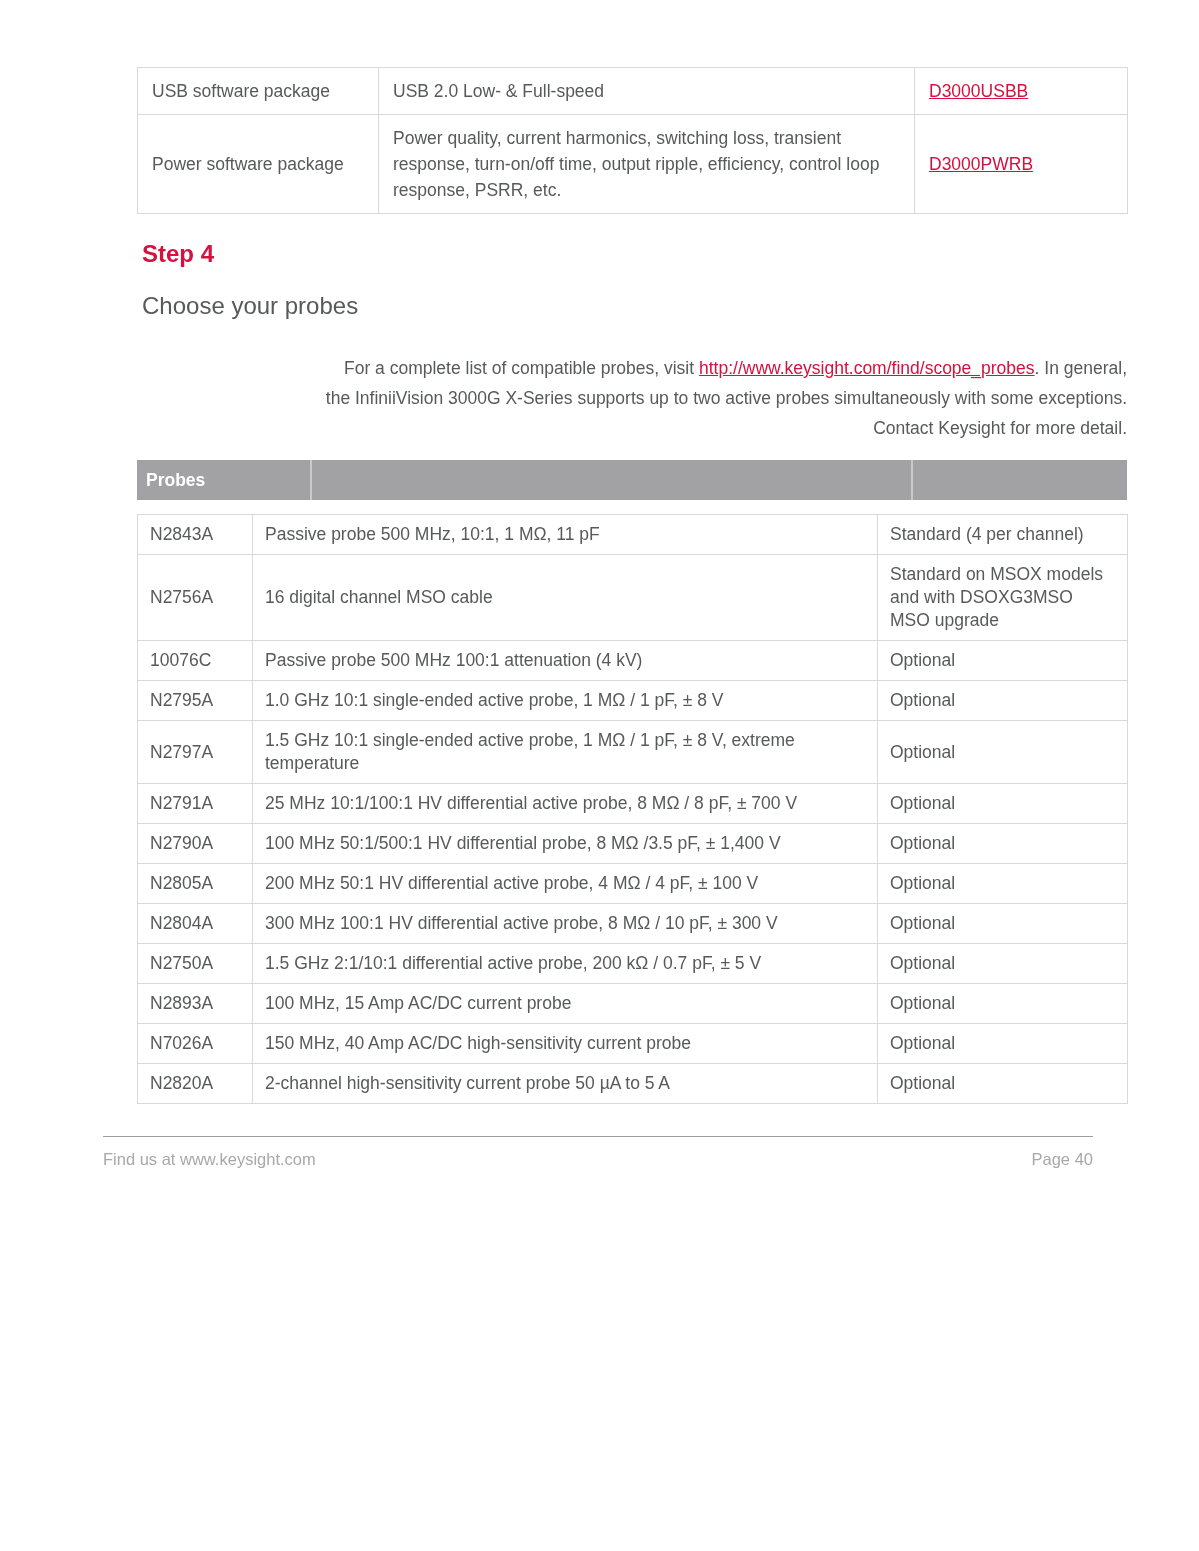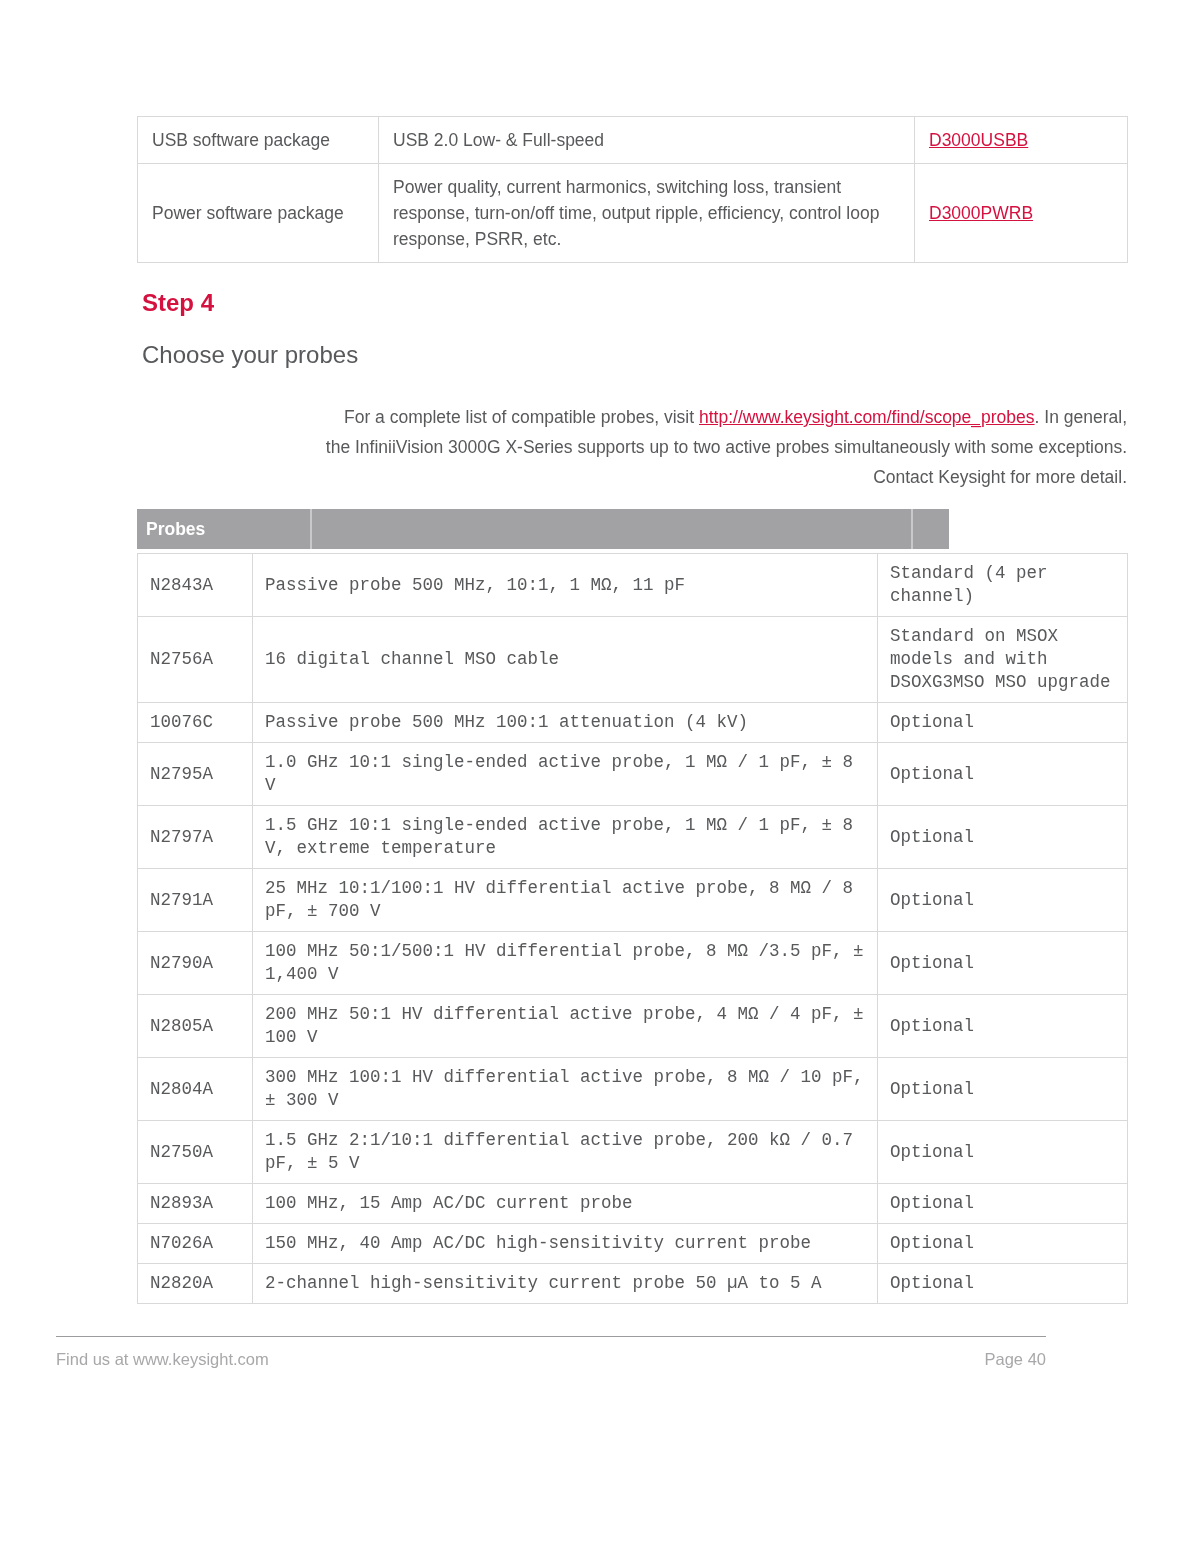--- a/index.html
+++ b/index.html
@@ -7,21 +7,21 @@
   body {
     width: 1199px;
     height: 1551px;
     font-family: "Liberation Sans", sans-serif;
     color: var(--text, #58595b);
     overflow: hidden;
   }
   .content {
     width: 990px;
     margin-left: 137px;
-    padding-top: 116px;
+    padding-top: 67px;
   }
 
   
   table.sw-table {
     width: 990px;
     border-collapse: collapse;
     margin-bottom: 26px;
     table-layout: fixed;
   }
   table.sw-table td {
@@ -61,60 +61,59 @@
     font-size: 17.5px;
     line-height: 30px;
     margin: 0 0 17px 11px;
     color: var(--text, #58595b);
   }
   p.intro .pline { display: block; text-align: right; }
 
   
   .probes-header {
     display: flex;
-    width: 812px;
+    width: 990px;
     height: 40px;
     background: var(--headerbg, #a2a2a4);
     text-align: center;
   }
   .probes-header .ph-cell {
     display: flex;
     align-items: center;
     padding-left: 9px;
     color: #ffffff;
     font-size: 17.5px;
     font-weight: bold;
   }
   .probes-header .ph-c1 { width: 175px; border-right: 2px solid #c9c9cb; }
   .probes-header .ph-c2 { width: 601px; border-right: 2px solid #c9c9cb; }
   .probes-header .ph-c3 { flex: 1; }
 
   table.probes-table {
     width: 990px;
     border-collapse: collapse;
     table-layout: fixed;
-    margin-top: 4px;
-    font-family: Liberation Mono, monospace;
+    margin-top: 14px;
   }
   table.probes-table td {
     border: 1px solid var(--border, #d9d9da);
     vertical-align: middle;
     font-size: 17.5px;
     line-height: 23px;
     color: var(--text, #58595b);
     padding: 8px 12px;
   }
   .pr-col1 { width: 115px; }
   .pr-col2 { width: 625px; }
   .pr-col3 { width: 250px; }
 
   
   .footer {
     width: 990px;
-    margin-left: 56px;
+    margin-left: 103px;
     margin-top: 32px;
   }
   .footer .rule {
     border: none;
     border-top: 1px solid #9c9c9e;
     margin-bottom: 13px;
   }
   .footer .footer-row {
     display: flex;
     justify-content: space-between;

